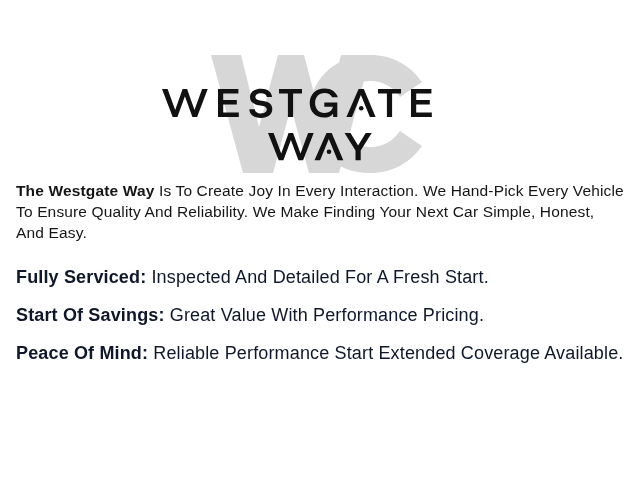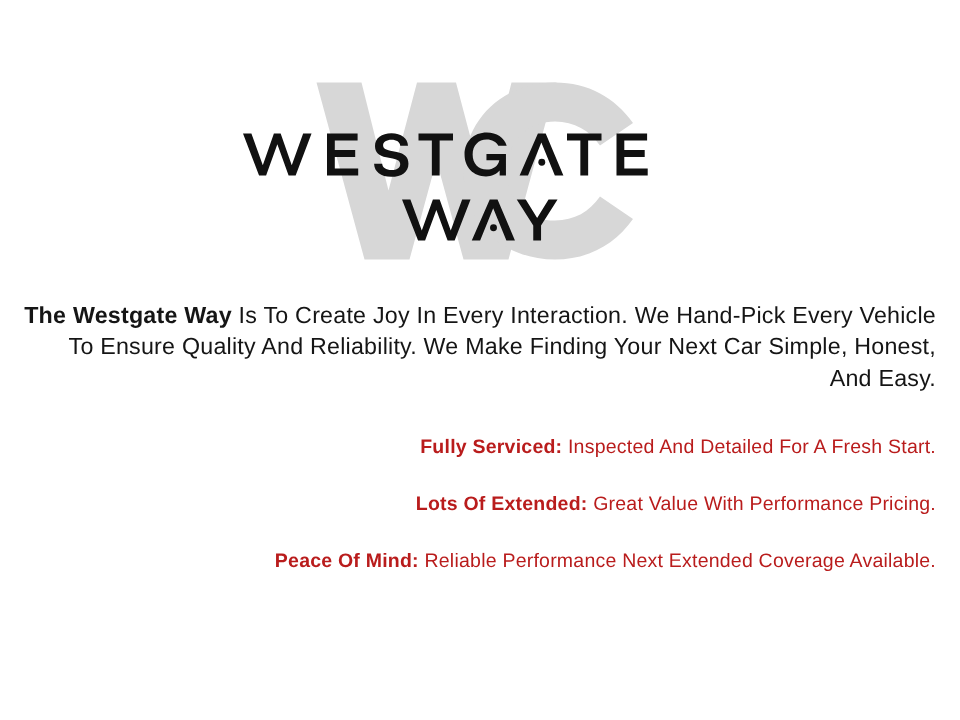--- a/index.html
+++ b/index.html
@@ -69,38 +69,38 @@
     width: 640px;
     text-align: center;
     line-height: 1;
   }
   .brand-line-1 svg, .brand-line-2 svg { display: inline-block; vertical-align: top; }
 
   
   .copy {
     position: absolute;
     left: 16px;
-    top: 200px;
+    top: 180px;
     width: 608px;
-    text-align: right;
+    text-align: left;
   }
 
   .para {
     font-size: 15.5px;
     line-height: 21px;
     letter-spacing: 0.15px;
     color: #151515;
     margin: 0;
   }
 
   .feature {
-    font-size: 13px;
+    font-size: 18px;
     line-height: 21px;
     letter-spacing: 0.15px;
-    color: #b91c1c;
+    color: #0f172a;
     margin: 0;
   }
 
   .sp-1 { height: 24px; }
   .sp-2 { height: 17px; }
   .sp-3 { height: 17px; }
 
   .b { font-weight: bold; }
 </style>
 </head>
@@ -167,21 +167,21 @@
   <div class="copy">
 
     <p class="para"><span class="b">The Westgate Way</span><span> Is To Create Joy In Every Interaction. We Hand-Pick Every Vehicle To Ensure Quality And Reliability. We Make Finding Your Next Car Simple, Honest, And Easy.</span></p>
 
     <div class="sp-1"></div>
 
     <p class="feature"><span class="b">Fully Serviced:</span><span> Inspected And Detailed For A Fresh Start.</span></p>
 
     <div class="sp-2"></div>
 
-    <p class="feature"><span class="b">Lots Of Extended:</span><span> Great Value With Performance Pricing.</span></p>
+    <p class="feature"><span class="b">Start Of Savings:</span><span> Great Value With Performance Pricing.</span></p>
 
     <div class="sp-3"></div>
 
-    <p class="feature"><span class="b">Peace Of Mind:</span><span> Reliable Performance Next Extended Coverage Available.</span></p>
+    <p class="feature"><span class="b">Peace Of Mind:</span><span> Reliable Performance Start Extended Coverage Available.</span></p>
 
   </div>
 
 </div>
 
 </body></html>

